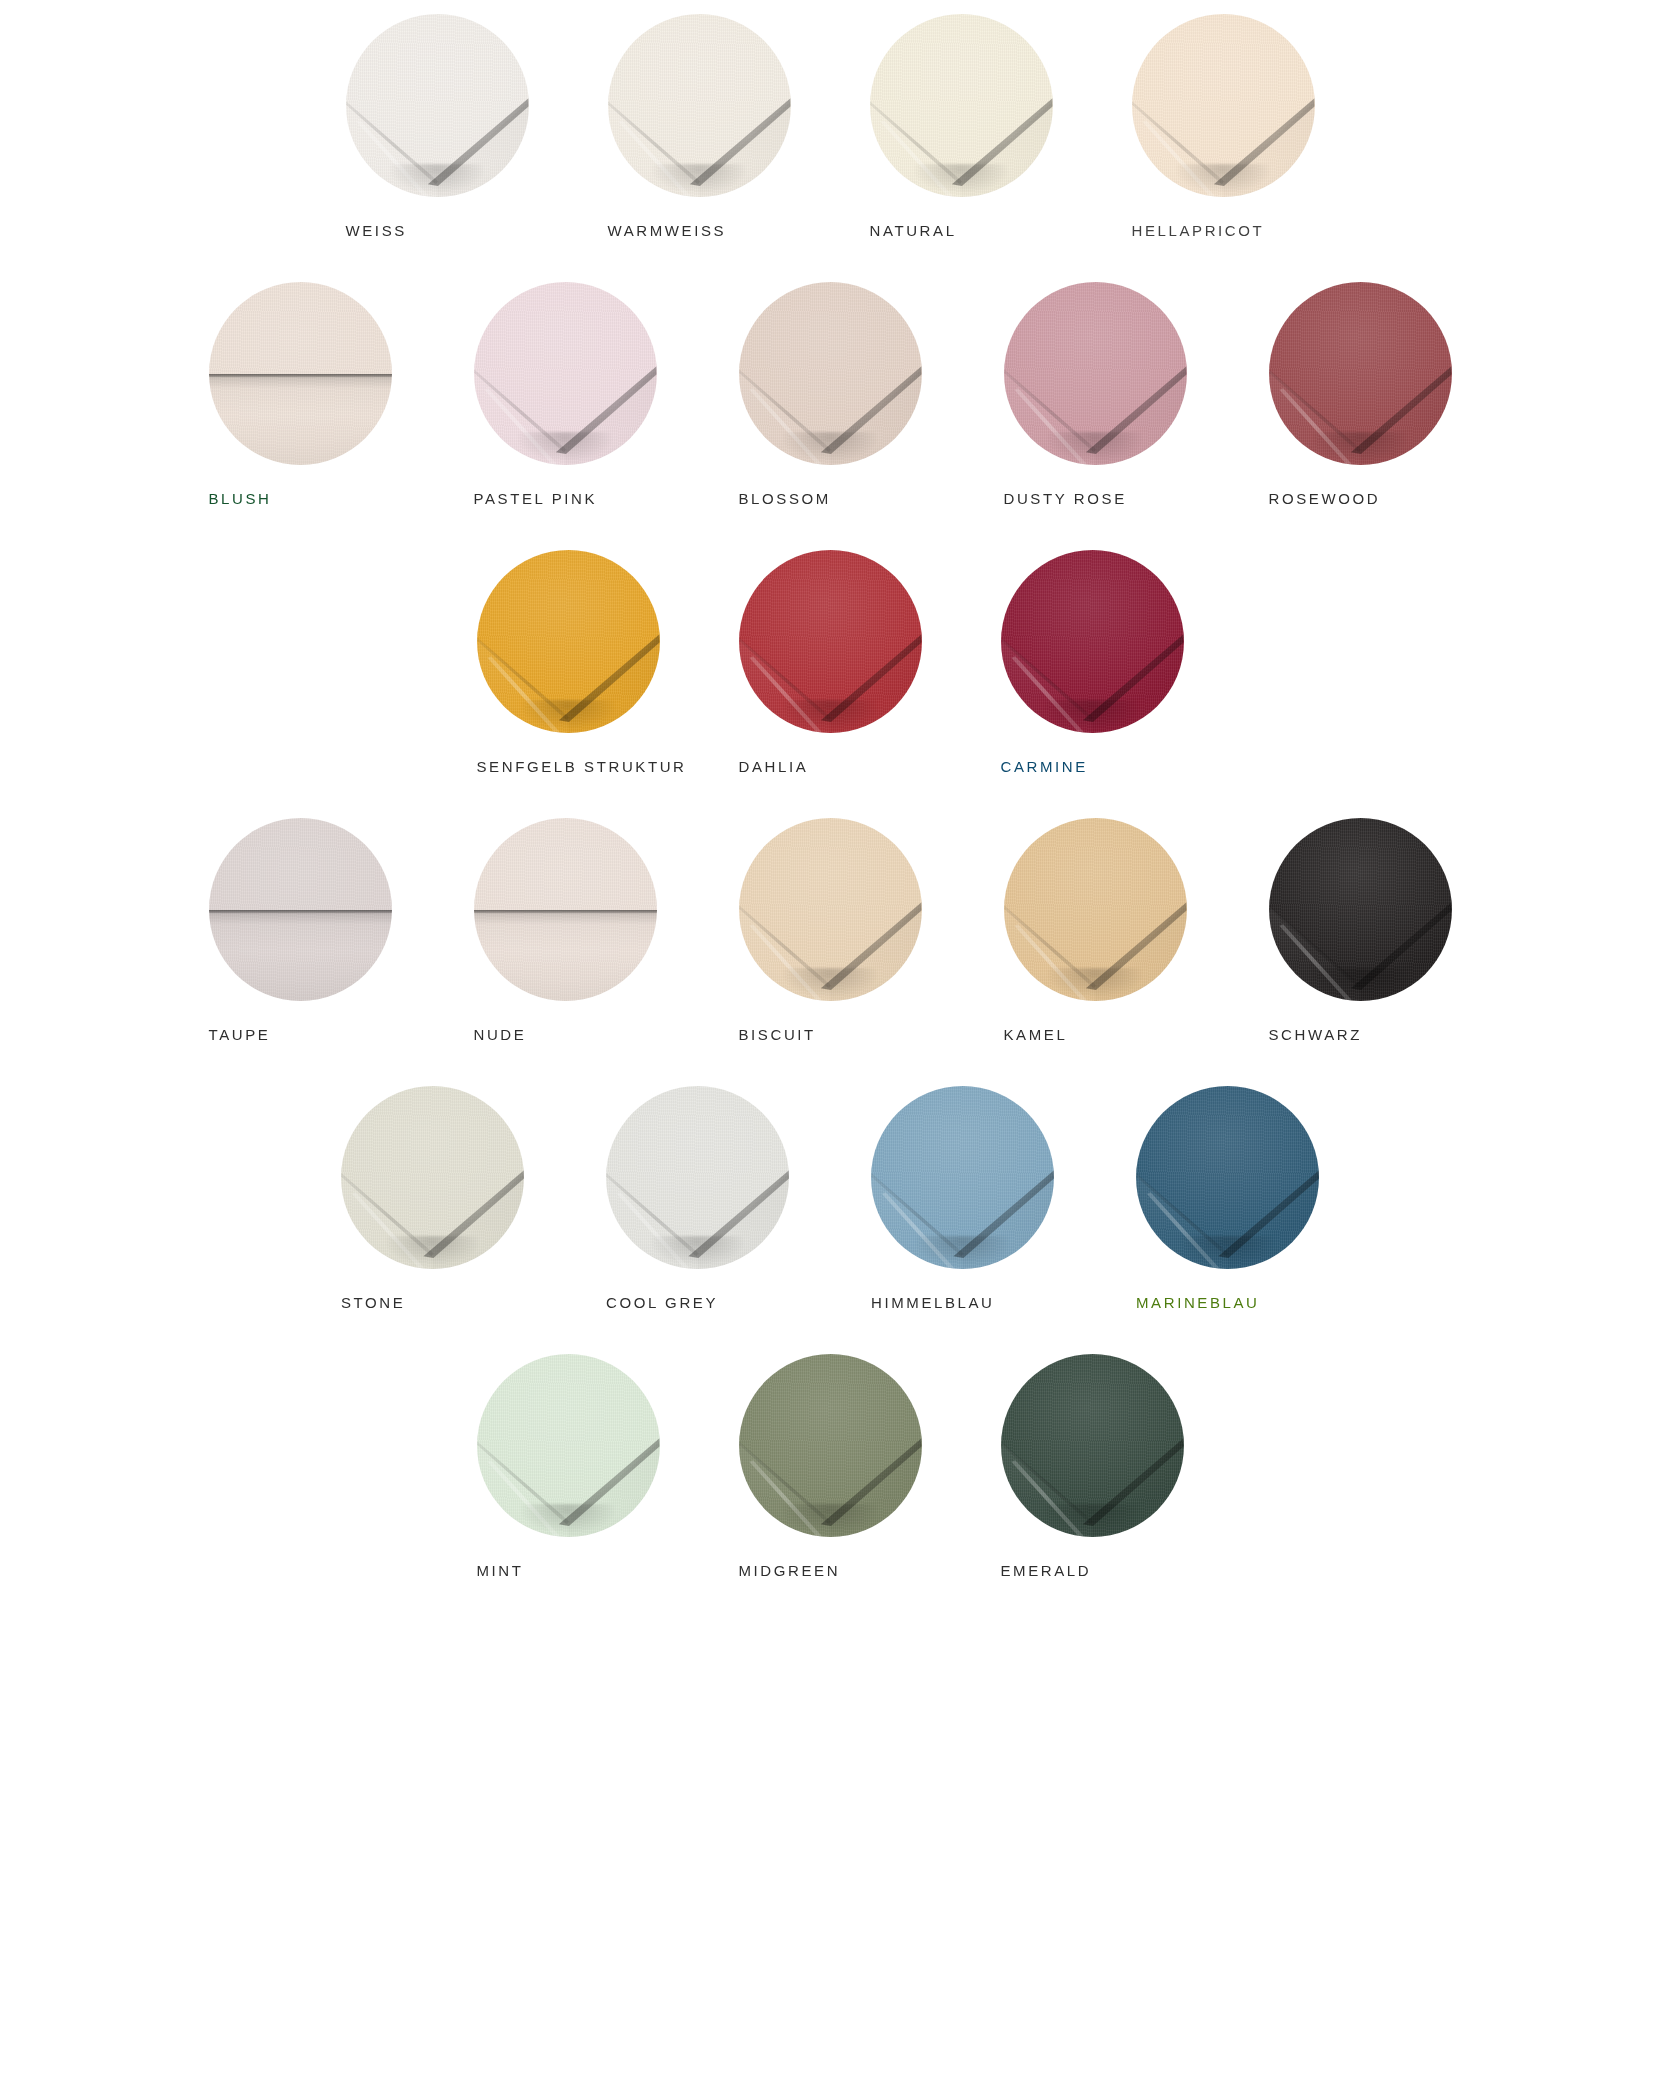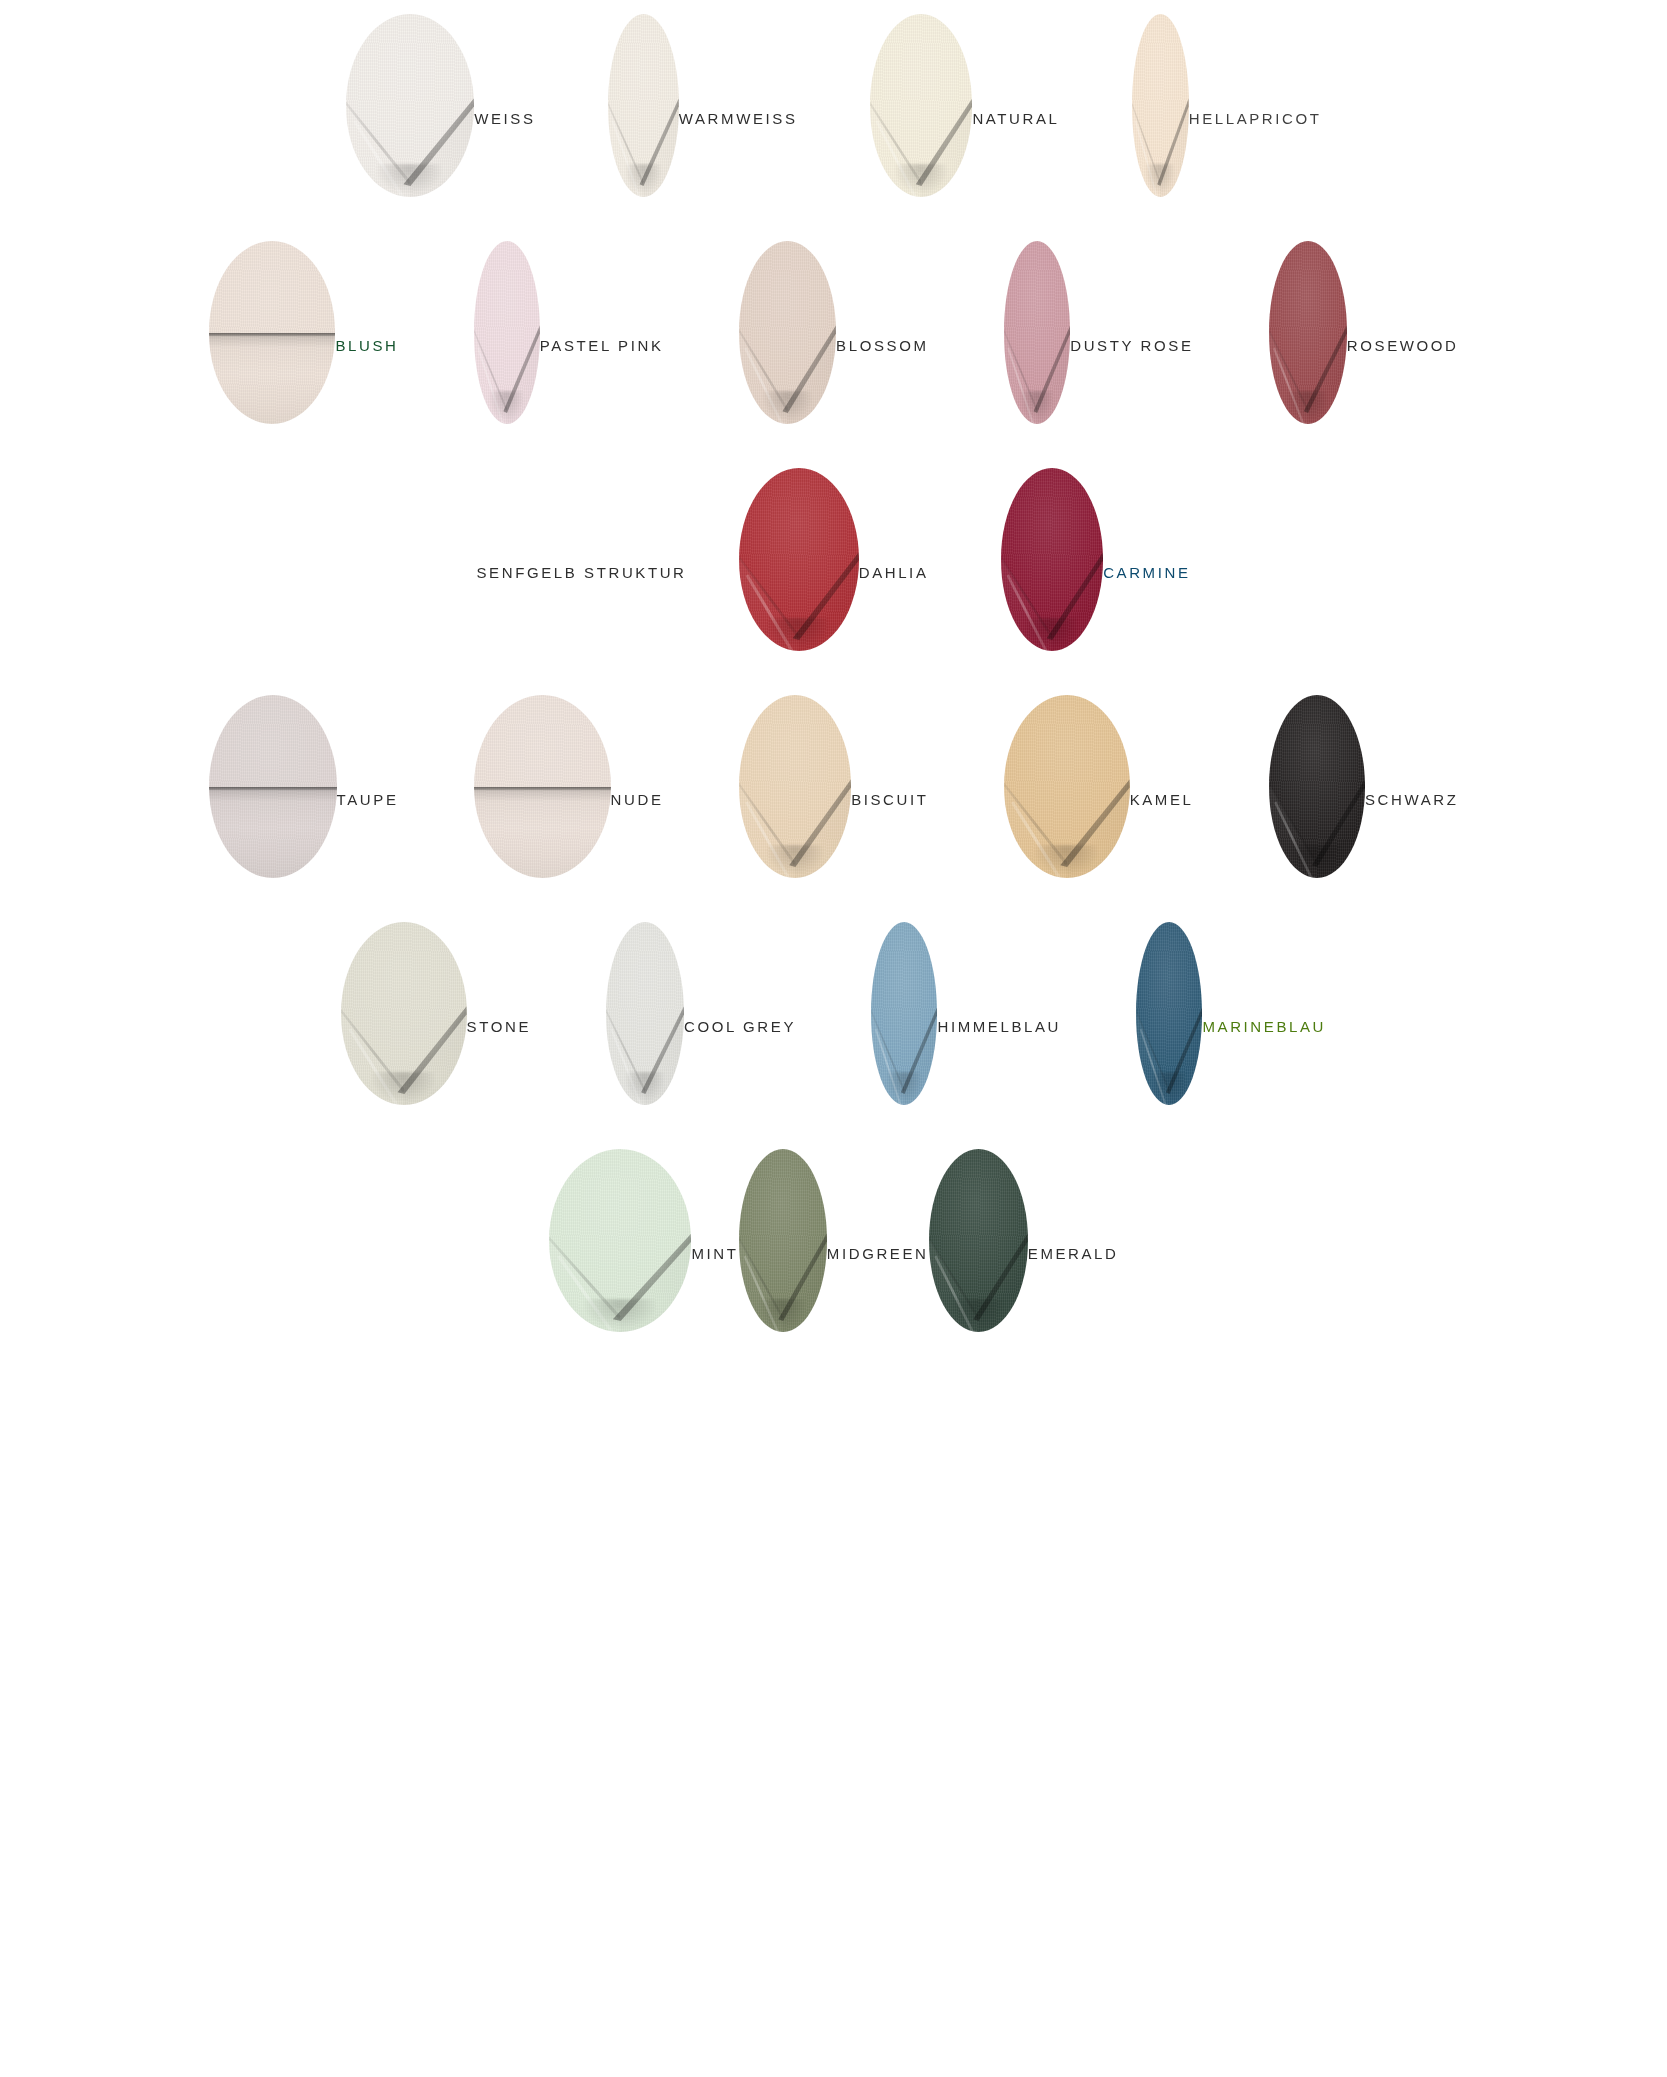--- a/index.html
+++ b/index.html
@@ -25,33 +25,34 @@
   .swatch-row {
     display: flex;
     justify-content: center;
     align-items: flex-start;
     width: 100%;
   }
 
   
   .swatch-row[data-cols="5"] { gap: 75px; }
   .swatch-row[data-cols="4"] { gap: 72px; }
-  .swatch-row[data-cols="3"] { }
+  .swatch-row[data-cols="3"] { gap: 72px; }
 
   .swatch-row[data-rowindex="0"] { margin-top: 6px; }
   .swatch-row[data-rowindex="1"] { margin-top: 44px; }
   .swatch-row[data-rowindex="2"] { margin-top: 44px; }
   .swatch-row[data-rowindex="3"] { margin-top: 44px; }
   .swatch-row[data-rowindex="4"] { margin-top: 44px; }
   .swatch-row[data-rowindex="5"] { margin-top: 44px; }
 
   .swatch-cell {
     width: 190px;
     display: flex;
-    align-items: center;
+    flex-direction: column;
+    align-items: flex-start;
   }
 
   
   .chip {
     position: relative;
     width: 183px;
     height: 183px;
     border-radius: 50%;
     overflow: hidden;
     background: var(--paper);

